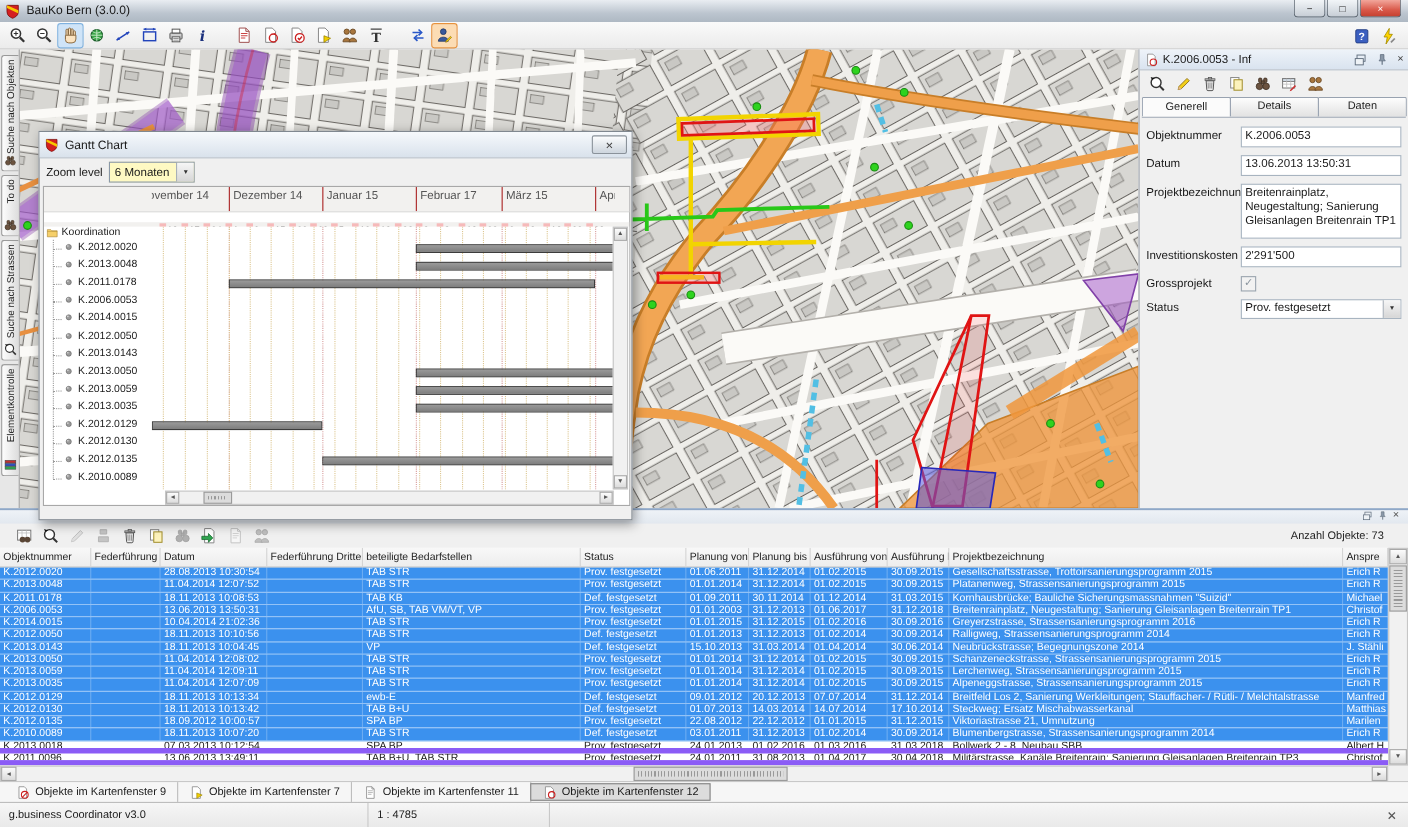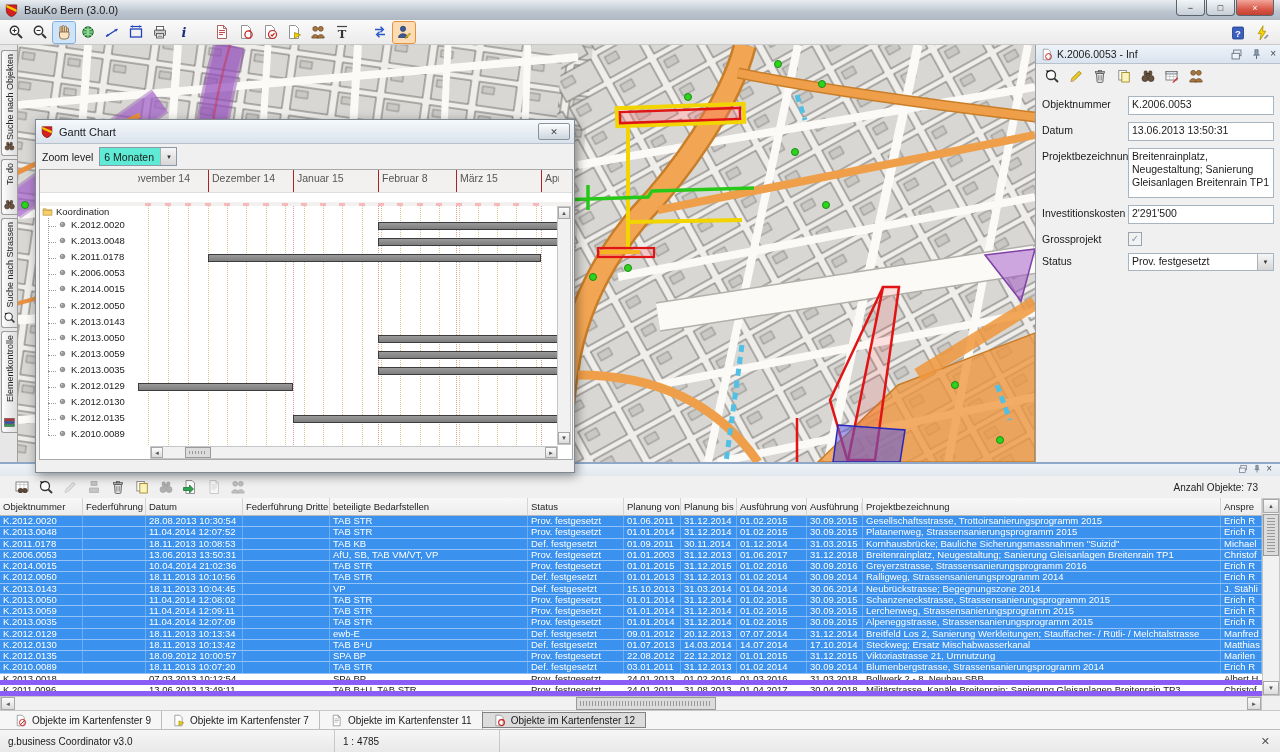--- a/index.html
+++ b/index.html
@@ -36,21 +36,21 @@
   #map{left:18px;top:45px}
   
   #gantt{left:35px;top:119px;width:540px;height:354px;background:#f0f0f0;border:1px solid #808890;
          box-shadow:2px 3px 10px rgba(0,0,0,.4);z-index:6;box-sizing:border-box}
   #g-title{height:23px;background:linear-gradient(#f6f9fc,#d9e2ec);border-bottom:1px solid #b8c2cc;
            display:flex;align-items:center;font-size:11px;padding-left:4px}
   #g-title svg{width:14px;height:14px;margin-right:5px}
   #g-close{position:absolute;right:4px;top:3px;width:30px;height:15px;border:1px solid #8a929a;border-radius:2px;
            background:linear-gradient(#fcfdfe,#cdd5dd);display:flex;align-items:center;justify-content:center;font-size:9px;color:#444}
   #g-zoomrow{height:25px;display:flex;align-items:center;padding-left:6px;font-size:10.5px}
-  .combo{display:inline-flex;border:1px solid #8a98a8;background:#5eead4;height:17px;align-items:center;margin-left:6px}
+  .combo{display:inline-flex;border:1px solid #8a98a8;background:#fef9c3;height:17px;align-items:center;margin-left:6px}
   .combo .cval{font-size:10.5px;padding:0 4px;min-width:52px}
   .combo .cbtn{width:15px;height:100%;background:linear-gradient(#f6f6f6,#d6d6d6);border-left:1px solid #a8b0b8;
                display:flex;align-items:center;justify-content:center;font-size:6px;color:#333}
   #g-chart{position:absolute;left:3px;top:49px;width:534px;height:291px;border:1px solid #a8a8a8;background:#fff;box-sizing:border-box}
   #g-mhead{position:absolute;left:0;top:0;width:100%;height:22px;background:#f2f1ef;border-bottom:1px solid #ddd}
   #g-whead{position:absolute;left:0;top:32px;width:100%;height:14px;background:#f2f1ef;border-bottom:1px solid #ccc}
   #g-mclip,#g-wclip{position:absolute;left:98px;top:0;width:421px;height:100%;overflow:hidden}
   .gmonth{position:absolute;top:2px;font-size:10.5px;color:#555;white-space:nowrap}
   .gmline{position:absolute;top:0;width:1px;height:22px;background:#aa2222}
   .wtick{position:absolute;top:1px;width:6px;height:12px;background:#f6baba}
@@ -442,21 +442,21 @@
   </div>
   <div id="g-chart">
     <div id="g-mhead">
         <div id="g-mclip">
           <span class="gmonth" style="left:-11px">November 14</span>
           <span class="gmline" style="left:70px"></span>
           <span class="gmonth" style="left:74px">Dezember 14</span>
           <span class="gmline" style="left:155px"></span>
           <span class="gmonth" style="left:159px">Januar 15</span>
           <span class="gmline" style="left:240px"></span>
-          <span class="gmonth" style="left:244px">Februar 8</span>
+          <span class="gmonth" style="left:244px">Februar 17</span>
           <span class="gmline" style="left:318px"></span>
           <span class="gmonth" style="left:322px">März 15</span>
           <span class="gmline" style="left:403px"></span>
           <span class="gmonth" style="left:407px">April 15</span>
         </div>
       </div>
     <div id="g-whead">
         <div id="g-wclip">
           <span class="wtick" style="left:7px"></span>
           <span class="wlbl" style="left:14px">10</span>
@@ -748,20 +748,25 @@
         <svg viewBox="0 0 16 16">
           <g fill="#a8763e" stroke="#6b4a24" stroke-width="0.8">
             <circle cx="5.2" cy="4.8" r="2.4"></circle>
             <circle cx="10.8" cy="4.8" r="2.4"></circle>
             <path d="M1.8,14 c0,-4.5 6.8,-4.5 6.8,0 z"></path>
             <path d="M7.4,14 c0,-4.5 6.8,-4.5 6.8,0 z"></path>
           </g>
         </svg>
       </span>
     </div>
+  <div class="dtabs row2">
+    <span class="dtab on">Generell</span>
+    <span class="dtab">Details</span>
+    <span class="dtab">Daten</span>
+  </div>
   <div class="dform">
     <div class="frow">
         <span class="flab">Objektnummer</span>
       <span class="finp">K.2006.0053</span>
       </div>
     <div class="frow">
         <span class="flab">Datum</span>
       <span class="finp">13.06.2013 13:50:31</span>
       </div>
     <div class="frow">

